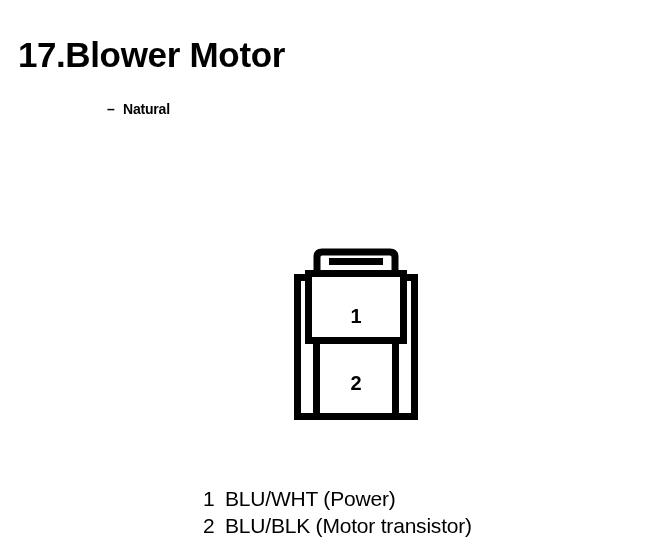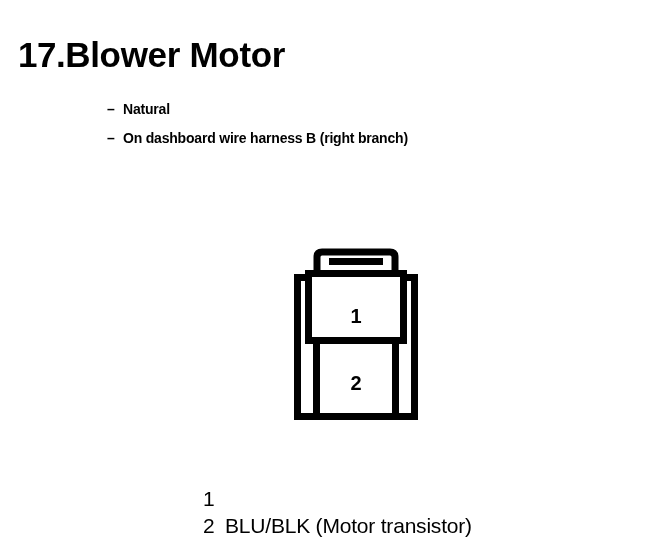--- a/index.html
+++ b/index.html
@@ -113,23 +113,20 @@
 
   <div class="header">
     <span class="header-number">17.</span>
     <span class="header-title">Blower Motor</span>
   </div>
 
   <div class="bullets">
     <div class="bullet-line">
       <span class="bullet-dash">–</span><span>Natural</span>
     </div>
-    <div class="bullet-line">
-      <span class="bullet-dash">–</span><span>On dashboard wire harness B (right branch)</span>
-    </div>
   </div>
 
   <div class="connector">
     <svg width="136" height="172" viewBox="0 0 136 172" xmlns="http://www.w3.org/2000/svg">
 
       <g>
         <path d="M 29 26 L 29 9 Q 29 4 34 4 L 102 4 Q 107 4 107 9 L 107 26" fill="none" stroke="#000000" stroke-width="7" stroke-linejoin="miter"></path>
         <rect x="41" y="10" width="54" height="7" fill="#000000"></rect>
       </g>
 
@@ -146,20 +143,21 @@
         <rect x="28.5" y="92.5" width="79" height="76" fill="#ffffff" stroke="#000000" stroke-width="7"></rect>
         <text class="cavity-label" x="68" y="142" text-anchor="middle">2</text>
       </g>
 
     </svg>
   </div>
 
   <div class="legend">
     <div class="legend-row">
       <span class="legend-pin">1</span>
+      <span class="legend-text">BLU/WHT (Power)</span>
     </div>
     <div class="legend-row">
       <span class="legend-pin">2</span>
       <span class="legend-text">BLU/BLK (Motor transistor)</span>
     </div>
   </div>
 
 </div>
 
 </body></html>

